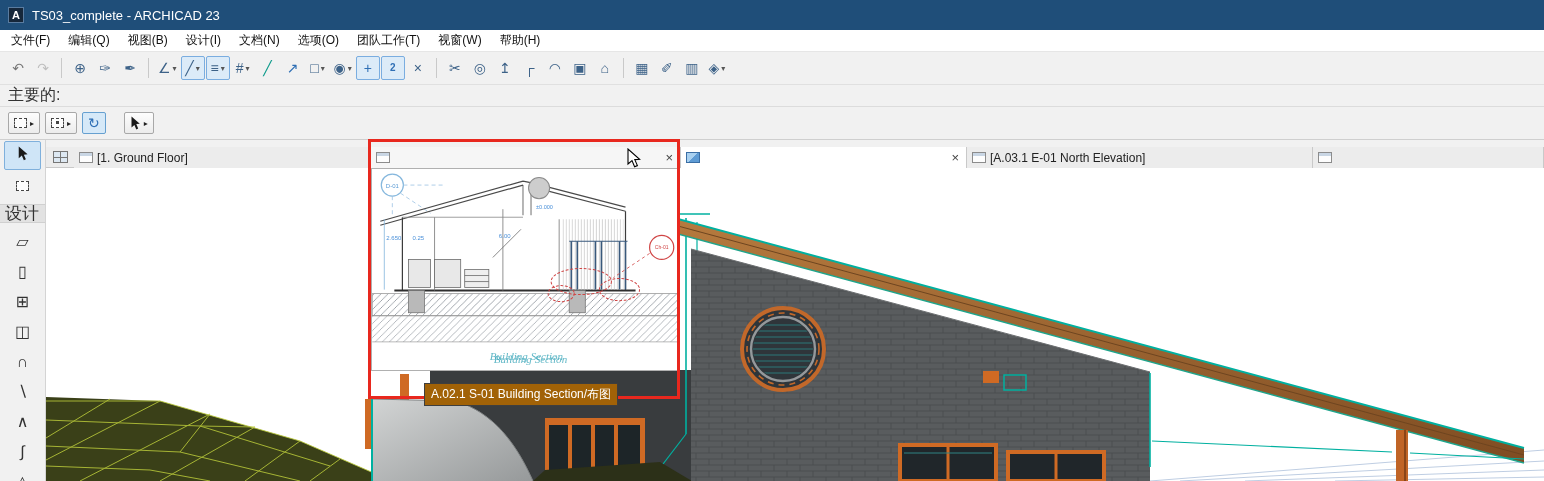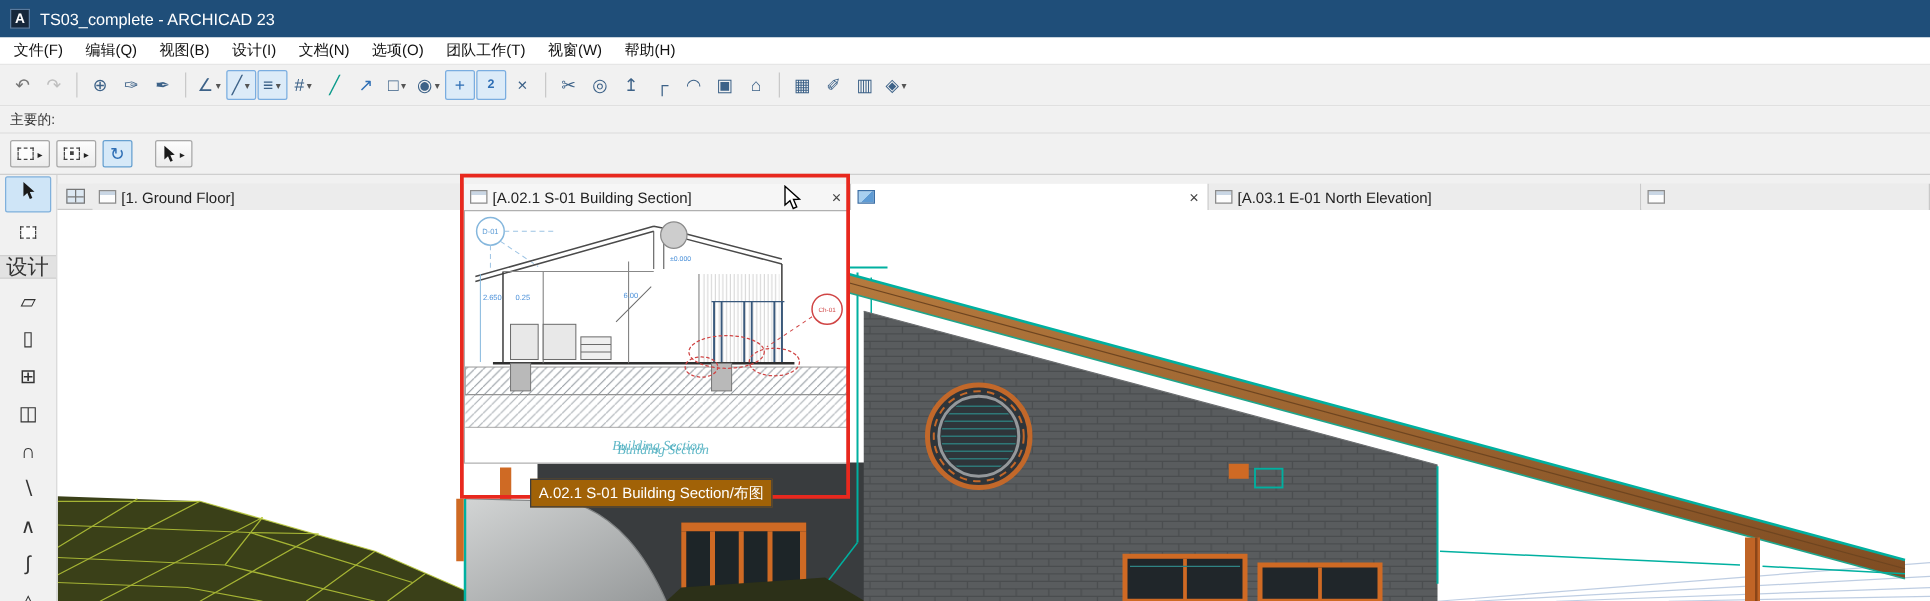--- a/index.html
+++ b/index.html
@@ -18,21 +18,21 @@
   .toolbar { height:33px; background:#f1f1f1; border-bottom:1px solid #e0e0e0; display:flex; align-items:center; padding-left:6px; gap:1px; }
   .tb-btn { height:24px; min-width:24px; padding:0 2px; display:flex; align-items:center; justify-content:center; border:1px solid transparent; border-radius:2px; }
   .tb-btn.pressed { background:#dcebf8; border-color:#7aade0; }
   .tb-glyph { font-size:14px; color:#3d6288; line-height:1; }
   .tb-glyph.small { font-size:10px; font-weight:bold; }
   .tb-btn.disabled .tb-glyph { color:#bfbfbf; }
   .tb-dd { font-size:8px; color:#555; margin-left:2px; }
   .tb-sep { width:1px; height:20px; background:#c9c9c9; margin:0 5px; }
 
   
-  .optionsbar { height:22px; background:#f1f1f1; border-bottom:1px solid #dcdcdc; display:flex; align-items:center; padding-left:8px; font-size:11px; color:#333; }
+  .optionsbar { height:22px; background:#f1f1f1; border-bottom:1px solid #dcdcdc; display:flex; align-items:center; padding-left:8px; font-size:16px; color:#333; }
 
   
   .toolrow { height:33px; background:#f1f1f1; border-bottom:1px solid #cfcfcf; display:flex; align-items:center; padding-left:8px; gap:5px; }
   .tr-btn { height:22px; padding:0 5px; border:1px solid #a8a8a8; background:linear-gradient(#fdfdfd,#ececec); border-radius:2px; display:flex; align-items:center; gap:3px; }
   .tr-btn.pressed { background:#d6e9f8; border-color:#66a0d0; }
   .tr-sp { width:8px; }
   .marquee-icon { width:13px; height:10px; border:1px dashed #444; display:inline-block; background:#fdfdfd; }
   .marquee-icon.dot { position:relative; }
   .marquee-icon.dot::after { content:""; position:absolute; left:4px; top:2px; width:3px; height:3px; background:#444; }
   .rot-glyph { font-size:14px; color:#2f6fb5; line-height:1; }
@@ -258,21 +258,20 @@
     <div class="quadbtn">
       <span class="quadicon"></span>
     </div>
     <div class="tabstrip">
         <div class="tab">
           <span class="tabicon"></span>
           <span class="tablabel">[1. Ground Floor]</span>
         </div>
         <div class="tab">
           <span class="tabicon"></span>
-          <span class="tablabel">[A.02.1 S-01 Building Section]</span>
           <span class="tabclose">×</span>
         </div>
         <div class="tab active">
           <span class="tabicon cube"></span>
           <span class="tabclose">×</span>
         </div>
         <div class="tab">
           <span class="tabicon"></span>
           <span class="tablabel">[A.03.1 E-01 North Elevation]</span>
         </div>

